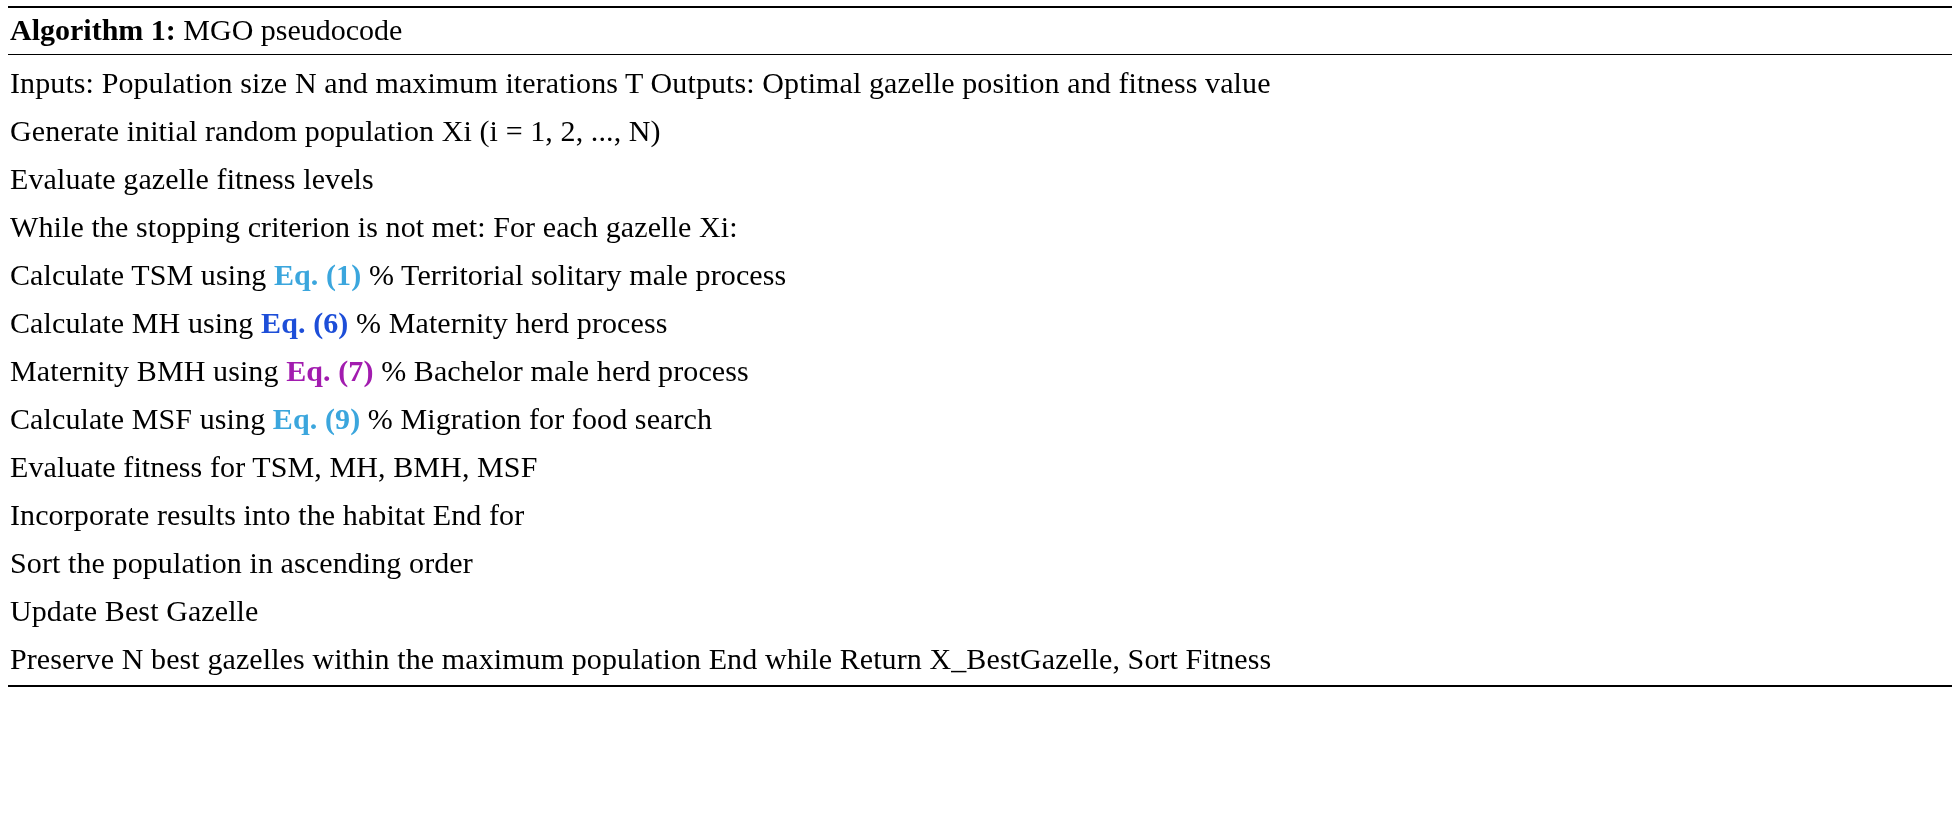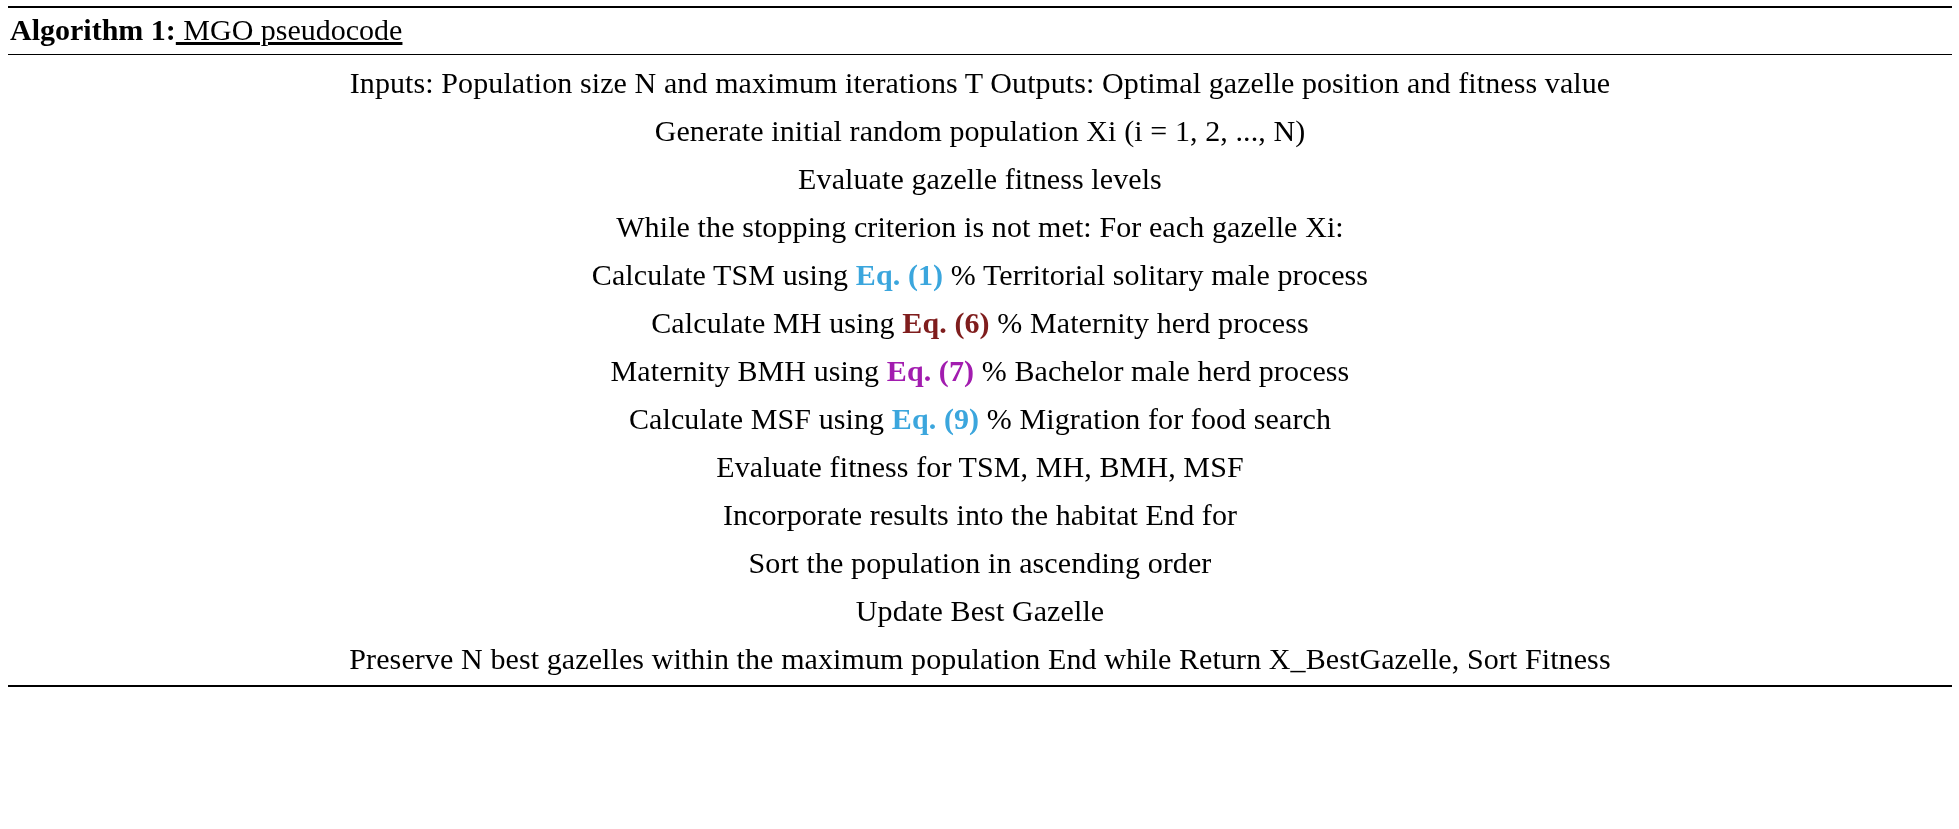--- a/index.html
+++ b/index.html
@@ -34,32 +34,30 @@
     font-size: 30px;
     line-height: 1.0;
     padding: 7px 2px 9px 2px;
     white-space: nowrap;
   }
   .caption-label {
     font-weight: bold;
   }
   .caption-text {
     font-weight: normal;
-    text-decoration: underline;
   }
   .body-lines {
     padding: 4px 2px 2px 2px;
   }
   .line {
     font-size: 30px;
     line-height: 1.0;
     padding: 9px 0 9px 0;
     white-space: nowrap;
     letter-spacing: 0.1px;
-    text-align: center;
   }
   .ref {
     color: #3ba6dd;
     font-weight: bold;
   }
 </style>
 </head>
 <body>
 
 <div class="algorithm-block">
@@ -71,21 +69,21 @@
   </div>
 
   <div class="rule-thin"></div>
 
   <div class="body-lines" id="algorithm-body">
       <div class="line"><span>Inputs: Population size N and maximum iterations T Outputs: Optimal gazelle position and fitness value</span></div>
       <div class="line"><span>Generate initial random population Xi (i = 1, 2, ..., N)</span></div>
       <div class="line"><span>Evaluate gazelle fitness levels</span></div>
       <div class="line"><span>While the stopping criterion is not met: For each gazelle Xi:</span></div>
       <div class="line"><span>Calculate TSM using </span><span class="ref" style="color: rgb(59, 166, 221);">Eq. (1)</span><span> % Territorial solitary male process</span></div>
-      <div class="line"><span>Calculate MH using </span><span class="ref" style="color: #7f1d1d;">Eq. (6)</span><span> % Maternity herd process</span></div>
+      <div class="line"><span>Calculate MH using </span><span class="ref" style="color: #1d4ed8;">Eq. (6)</span><span> % Maternity herd process</span></div>
       <div class="line"><span>Maternity BMH using </span><span class="ref" style="color: #a21caf;">Eq. (7)</span><span> % Bachelor male herd process</span></div>
       <div class="line"><span>Calculate MSF using </span><span class="ref" style="color: rgb(59, 166, 221);">Eq. (9)</span><span> % Migration for food search</span></div>
       <div class="line"><span>Evaluate fitness for TSM, MH, BMH, MSF</span></div>
       <div class="line"><span>Incorporate results into the habitat End for</span></div>
       <div class="line"><span>Sort the population in ascending order</span></div>
       <div class="line"><span>Update Best Gazelle</span></div>
       <div class="line"><span>Preserve N best gazelles within the maximum population End while Return X_BestGazelle, Sort Fitness</span></div>
     </div>
 
   <div class="rule"></div>

